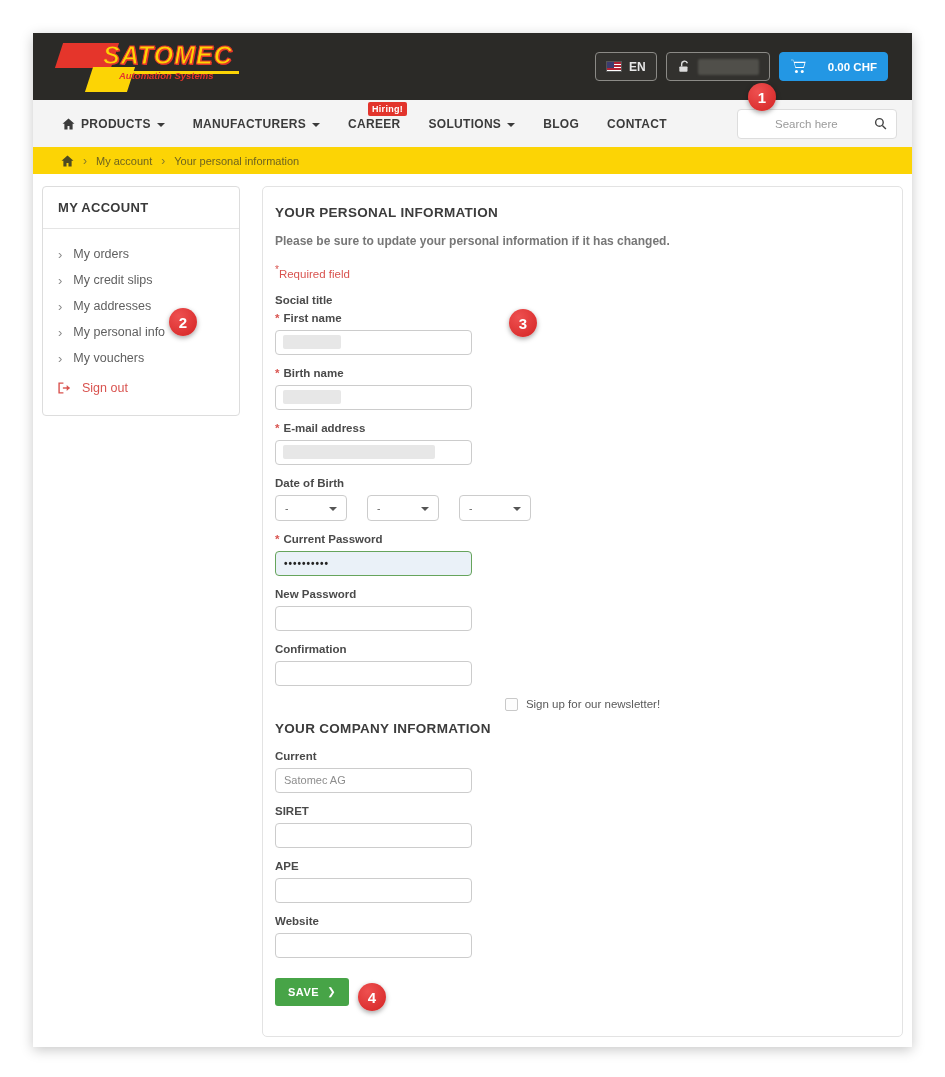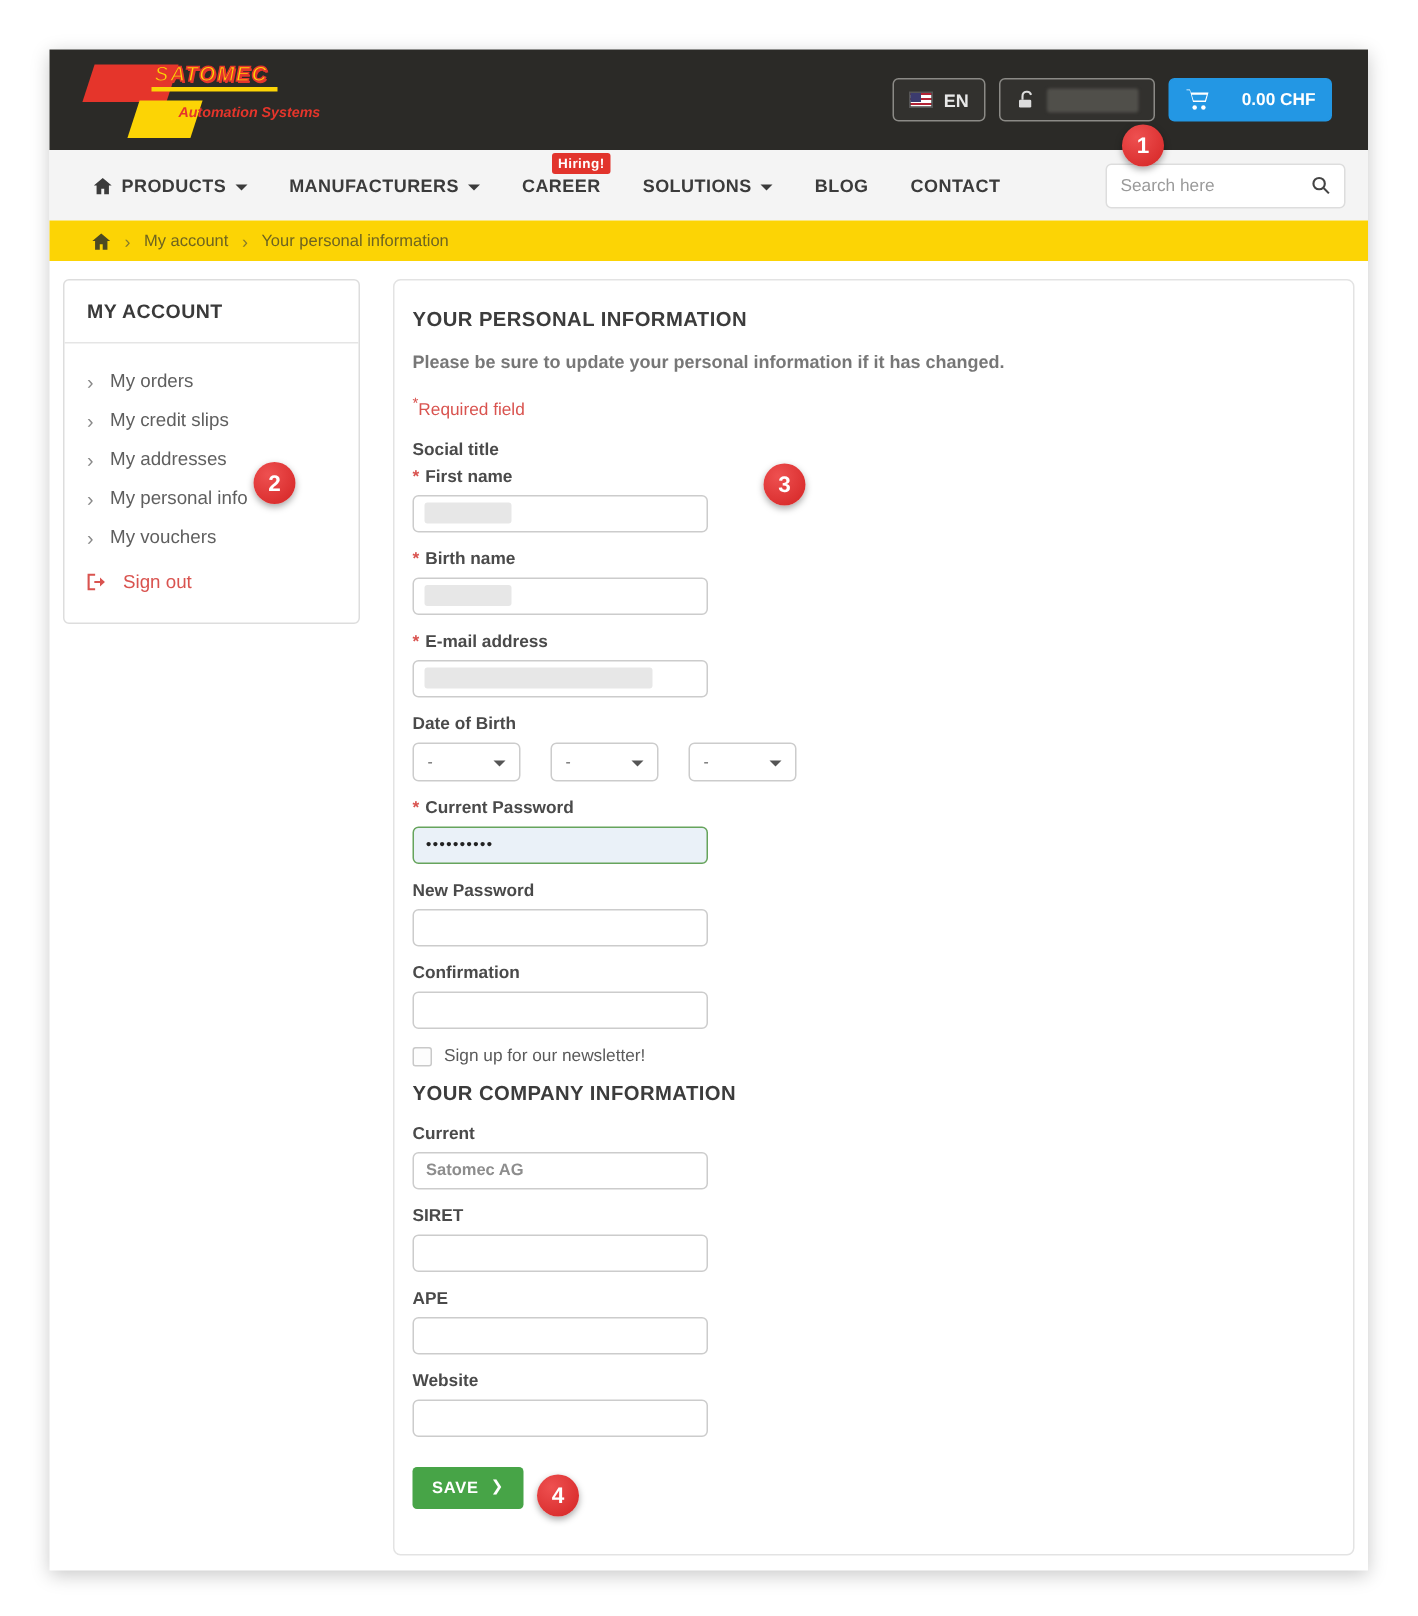--- a/index.html
+++ b/index.html
@@ -8,21 +8,21 @@
   .viewport { position:relative; width:945px; height:1077px; background:#fff; overflow:hidden; }
   .page-card { position:absolute; left:33px; top:33px; width:879px; background:#fff;
                box-shadow:0 3px 12px rgba(0,0,0,.22); }
 
   
   .hdr { height:67px; background:#2b2a27; display:flex; align-items:center;
          justify-content:space-between; padding:0 24px; }
   .logo { position:relative; width:180px; height:56px; }
   .logo-red { position:absolute; left:2px; top:4px; width:56px; height:25px; background:#e5352b; transform:skewX(-18deg); }
   .logo-yellow { position:absolute; left:32px; top:28px; width:42px; height:25px; background:#fcd405; transform:skewX(-18deg); }
-  .logo-brand { position:absolute; left:44px; top:2px; font-size:14px; font-weight:bold; font-style:italic;
+  .logo-brand { position:absolute; left:44px; top:2px; font-size:25px; font-weight:bold; font-style:italic;
                 letter-spacing:1px; color:#fcd405; -webkit-text-stroke:1px #e5352b;
                 text-shadow:1px 1px 0 #e5352b; border-bottom:3px solid #fcd405; padding:0 6px 1px 2px; }
   .logo-tag { position:absolute; left:62px; top:31px; font-size:9.5px; font-weight:bold; font-style:italic; color:#e5352b; }
   .hdr-right { display:flex; gap:9px;padding-left:26px; }
   .hdr-btn { height:29px; border:1px solid #8b8a86; border-radius:4px; background:#32312e;
              color:#e8e8e8; display:flex; align-items:center; padding:0 10px; font-size:12px;
              font-weight:bold; cursor:pointer; }
   .flag { width:16px; height:11px; margin-right:7px; position:relative; border:1px solid #555;
           background:repeating-linear-gradient(180deg,#b22234 0 1.6px,#fff 1.6px 3.2px); }
   .flag i { position:absolute; left:0; top:0; width:7px; height:6px; background:#3c3b6e; display:block; }
@@ -35,21 +35,21 @@
   .nav { height:47px; background:#f4f4f4; display:flex; align-items:center; padding:0 15px; }
   .nav-item { display:flex; align-items:center; gap:6px; font-size:12px; font-weight:bold;
               color:#3b3b3b; letter-spacing:.3px; padding:0 14px; position:relative; cursor:pointer; }
   .caret { width:0; height:0; border-left:4px solid transparent; border-right:4px solid transparent;
            border-top:4px solid #3b3b3b; margin-top:2px; }
   .badge { position:absolute; top:-15px; left:34px; background:#e2342c; color:#fff; font-size:9px;
            font-weight:bold; padding:2px 4px; border-radius:2px; white-space:nowrap; }
   .search-box { margin-left:auto; width:160px; height:30px; background:#fff; border:1px solid #ddd;
                 border-radius:4px; display:flex; align-items:center; padding:0 9px; }
   .search-box input { border:none; outline:none; flex:1; font-size:11.5px; color:#444; min-width:0;
-                      font-family:inherit; }
+                      font-family:inherit;margin-left:28px; }
   .search-box input::placeholder { color:#9a9a9a; }
 
   
   .crumb { height:27px; background:#fcd405; display:flex; align-items:center; padding:0 28px;
            gap:9px; font-size:11px; color:#6e6420; }
   .crumb .sep { color:#857a2c; font-size:12px; }
   .crumb a { color:#6e6420; text-decoration:none; cursor:pointer; }
   .crumb .home { color:#4d4a22; display:flex; }
 
   
@@ -87,21 +87,21 @@
   .rb.checked::after { content:""; width:6px; height:6px; border-radius:50%; background:#222; }
   .rb.off { border-color:#d5d5d5; }
   .dob-row { display:flex; gap:20px; }
   .fake-sel { width:72px; height:26px; border:1px solid #ccc; border-radius:4px; background:#fff;
               display:flex; align-items:center; justify-content:space-between; padding:0 9px;
               font-size:10.5px; color:#666; cursor:pointer; }
   .fake-sel .caret { border-top-color:#555; }
   .pw { border:1px solid #66a45c; background:#eaf1f8; color:#222; font-weight:bold; letter-spacing:1px;
         font-size:10px; }
   .chk-row { display:flex; align-items:center; gap:8px; font-size:11.5px; color:#5a5a5a;
-             margin:4px 0 10px; cursor:pointer; }
+             margin:4px 0 10px; cursor:pointer;justify-content:center; }
   .cb { width:13px; height:13px; border:1px solid #c9c9c9; border-radius:2px; background:#fdfdfd; flex:none; }
   .sec2 { margin-top:2px; margin-bottom:14px; }
   .save-btn { display:inline-flex; gap:8px; background:#47a447; color:#fff;
               border:none; border-radius:3px; font-size:11px; font-weight:bold; letter-spacing:.5px;
               padding:8px 13px; margin-top:8px; cursor:pointer; font-family:inherit; }
   .save-btn .arr { font-family:"DejaVu Sans",sans-serif; font-size:10px; }
 
   
   .annot { position:absolute; width:28px; height:28px; border-radius:50%;
            background:radial-gradient(circle at 35% 30%, #ee5050, #d42424); color:#fff;
@@ -329,21 +329,21 @@
           <span class="cb"></span>
           <span>Sign up for our newsletter!</span>
         </div>
 
         <div class="p-title sec2">YOUR COMPANY INFORMATION</div>
 
         <div class="field">
           <div class="f-label">
               <span>Current</span>
             </div>
-          <input class="inp" style="color: rgb(141, 141, 141); font-weight: bold;" type="text" value="Satomec AG">
+          <input class="inp" style="color: rgb(141, 141, 141);" type="text" value="Satomec AG">
         </div>
 
         <div class="field">
           <div class="f-label">
               <span>SIRET</span>
             </div>
           <input class="inp" type="text" style="">
         </div>
 
         <div class="field">

